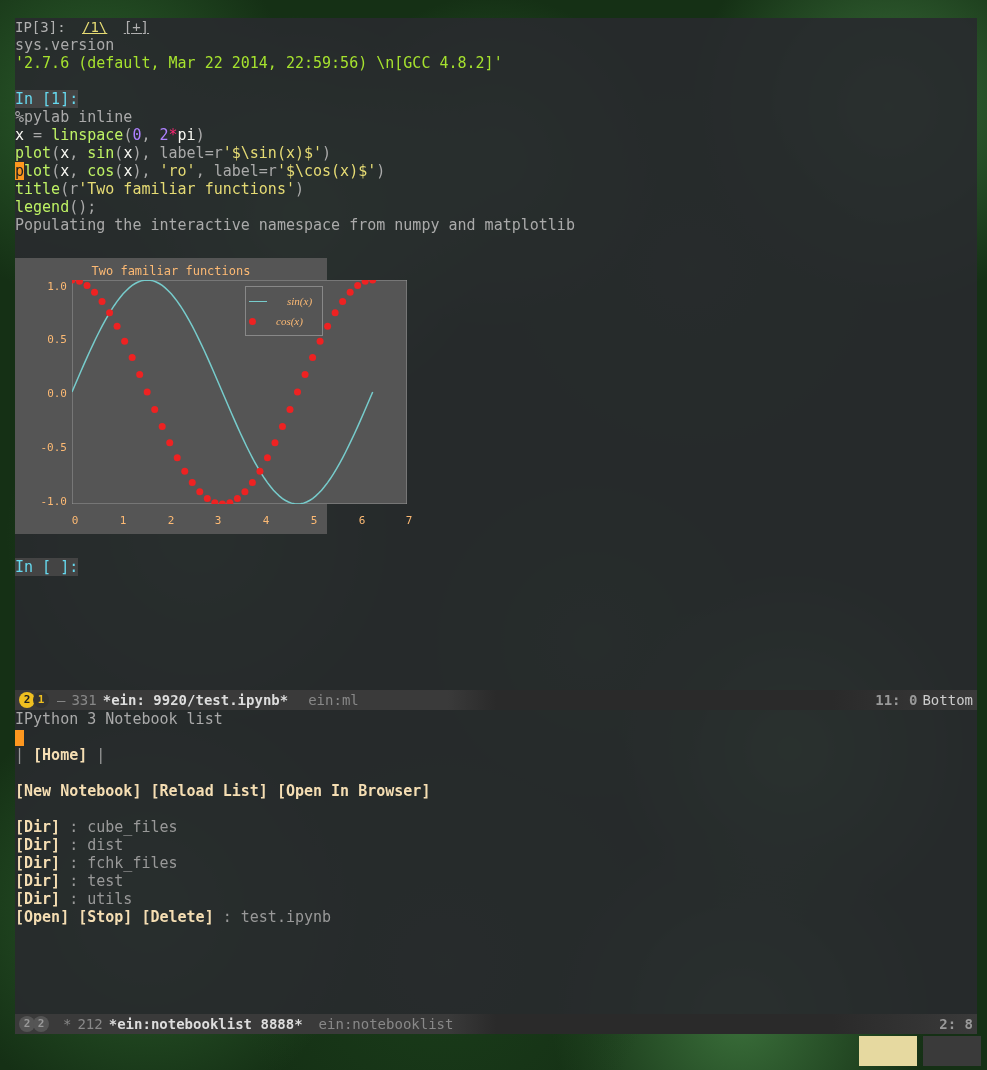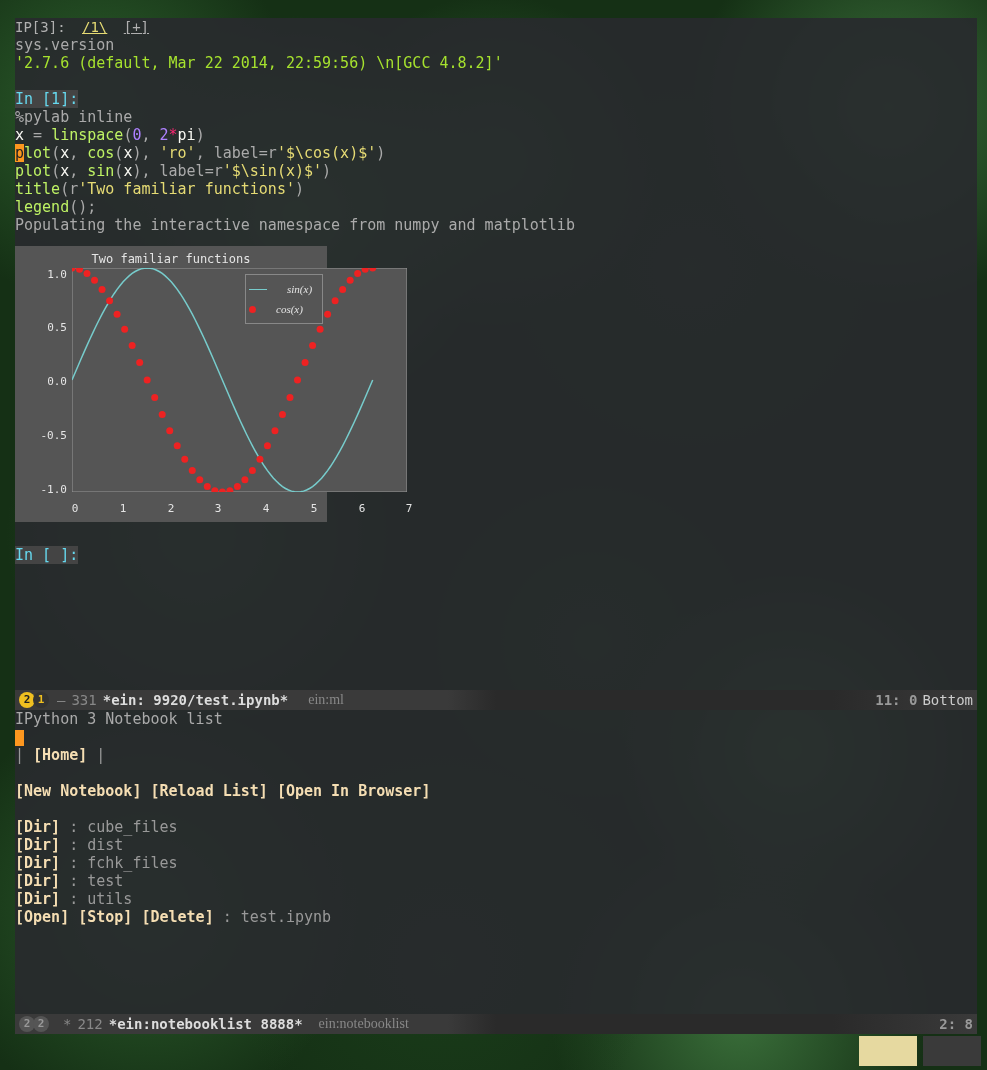--- a/index.html
+++ b/index.html
@@ -69,26 +69,26 @@
 .tab-plus { text-decoration: underline; }
 .cell-in-marker { color: #66d9ef; background: #444; }
 .code-line { white-space: pre; }
 .c-var { color: #f8f8f2; }
 .c-str2 { color: #e6db74; }
 .c-num { color: #ae81ff; }
 .c-func { color: #bef264; }
 .c-op { color: #f92672; }
 .cursor-block { background: #fd971f; color: #222; }
 .chart {
-  margin: 12px 0 6px 0;
+  margin: 24px 0 6px 0;
   background: #555;
   width: 312px;
   height: 276px;
   position: relative;
-  color: #e5e5e5;
+  color: #fdba74;
   font-size: 12px;
 }
 .chart-title {
   position: absolute;
   top: 4px;
   width: 100%;
   text-align: center;
 }
 .plot-area {
   position: absolute;
@@ -118,21 +118,21 @@
   justify-content: center;
   width: 16px; height: 16px;
   border-radius: 50%;
   font-size: 11px;
   font-weight: bold;
 }
 .badge-yellow { background: #f0c020; color: #222; }
 .badge-dark { background: #333; color: #f0c020; }
 .badge-grey { background: #555; color: #999; }
 .ml-file { color: #ddd; font-weight: bold; }
-.ml-mode { color: #888; font-family: Liberation Serif, serif; }
+.ml-mode { color: #888; }
 .ml-pos { margin-left: auto; color: #999; font-weight: bold; }
 .nb-list { padding: 0; }
 .nb-link { color: #f5deb3; }
 .nb-btn { color: #f5deb3; font-weight: bold; }
 .nb-plain { color: #999; }
 .nb-cursor { display:inline-block; width:9px; height:16px; background:#fd971f; vertical-align: text-bottom;}
 .sep { position: relative; display:inline-block; margin: 0 4px; }
 .taskbar-icons { position: absolute; bottom: 4px; right: 6px; display: flex; gap: 6px; }
 .taskbar-icons div { width: 58px; height: 30px; background: #3a3a3a; }
 .taskbar-icons div:first-child { background: #e6d9a0; }
@@ -153,22 +153,22 @@
     <div class="code-line">sys.version</div>
     <div class="code-line" style="color:#a6e22e">'2.7.6 (default, Mar 22 2014, 22:59:56) \n[GCC 4.8.2]'</div>
   </div>
 
   <div style="height:18px"></div>
 
   <div>
     <span class="cell-in-marker">In [1]:</span>
     <div class="code-line">%pylab inline</div>
     <div class="code-line"><span class="c-var">x</span><span> = </span><span class="c-func">linspace</span><span>(</span><span class="c-num">0</span><span>, </span><span class="c-num">2</span><span class="c-op">*</span><span class="c-var">pi</span><span>)</span></div>
+    <div class="code-line"><span class="c-func">plot</span><span>(</span><span class="c-var">x</span><span>, </span><span class="c-func">sin</span><span>(</span><span class="c-var">x</span><span>)</span><span>, </span><span>label</span><span>=r</span><span class="c-str2">'$\sin(x)$'</span><span>)</span></div>
     <div class="code-line"><span class="cursor-block">p</span><span class="c-func">lot</span><span>(</span><span class="c-var">x</span><span>, </span><span class="c-func">cos</span><span>(</span><span class="c-var">x</span><span>)</span><span>, </span><span class="c-str2">'ro'</span><span>, </span><span>label</span><span>=r</span><span class="c-str2">'$\cos(x)$'</span><span>)</span></div>
-    <div class="code-line"><span class="c-func">plot</span><span>(</span><span class="c-var">x</span><span>, </span><span class="c-func">sin</span><span>(</span><span class="c-var">x</span><span>)</span><span>, </span><span>label</span><span>=r</span><span class="c-str2">'$\sin(x)$'</span><span>)</span></div>
     <div class="code-line"><span class="c-func">title</span><span>(</span><span>r</span><span class="c-str2">'Two familiar functions'</span><span>)</span></div>
     <div class="code-line"><span class="c-func">legend</span><span>();</span></div>
     <div class="code-line">Populating the interactive namespace from numpy and matplotlib</div>
   </div>
 
   <div class="chart">
     <div class="chart-title">Two familiar functions</div>
     <svg class="plot-area" viewBox="0 0 335 224" id="plot-svg">
         <rect x="0" y="0" width="335" height="224" fill="none" stroke="#999" stroke-width="1"></rect>
         <polyline points="0,112 3.00696,104.96744538923018 6.01392,97.96264518840113 9.02088,91.01324427296512 12.02784,84.14666888168244 15.034799999999999,77.39001837728068 18.04176,70.76995829715048 21.048720000000003,64.3126151161598 24.05568,58.04347313691176 27.06264,51.987273914374384 30.069599999999998,46.16791861181028 33.07656,40.6083736733635 36.08352,35.3305801855731 39.09048,30.35536728552364 42.097440000000006,25.70236995737281 45.104400000000005,21.389951541676965 48.11136,17.4351312633365 51.118320000000004,13.853517064176515 54.12528,10.659244005243096 57.13224,7.864918481914231 60.139199999999995,5.481568471983735 63.14616,3.518600013068067 66.15312,1.9837600810991205 69.16008,0.8831060164066571 72.16704,0.22098161805160998 75.17399999999999,7.555627234978601e-10 78.18096,0.2210332820826011 81.18792000000002,0.8832091405732854 84.19488000000001,1.9839142584156093 87.20183999999999,3.5188046350641002 90.20880000000001,5.481822731106007 93.21576,7.8652213747134 96.22272,10.659594336334123 99.22968,13.853913450956185 102.23664000000001,17.435572141439934 105.24359999999999,21.39043517115161 108.25056,25.702894429545154 111.25751999999999,30.355930530531907 114.26448,35.33117998053618 117.27144000000001,40.60900765115369 120.27839999999999,46.168584270395115 123.28535999999998,51.98796862669121 126.29232,58.04419416123574 129.29927999999998,64.31335960692397 132.30624,70.7707233161762 135.3132,77.39080090537328 138.32016,84.14746583054657 141.32711999999998,91.01405249739292 144.33408,97.9634614986852 147.34104,104.96826656375168 150.34799999999998,112.00082279794314 153.35496,119.03337578491183 156.36192,126.0381711211254 159.36888000000002,132.9875639503301 162.37584000000004,139.85412806567845 165.3828,146.610764148944 168.38976000000002,153.23080671965016 171.39672,159.6881293720307 174.40367999999998,165.9572478845002 177.41063999999997,172.01342079470362 180.41760000000002,177.83274704322162 183.42455999999996,183.39226030057364 186.43152,188.67001960525218 189.43848,193.6451959550783 192.44544,198.29815451014204 195.4524,202.61053208290747 198.45936,206.56530960966336 201.46632000000002,210.14687931730626 204.47328000000002,213.3411063203786 207.48023999999995,216.1353844052648 210.48719999999997,218.5186857813897 213.49416,220.4816046030732 216.50112,222.01639409027982 219.50808,223.11699710176308 222.51503999999997,223.7790700399467 225.52199999999996,223.99999999319982 228.52896,223.7789150478538 231.53592,223.1166877292631 234.54288000000003,222.01593155833038 237.54984000000002,220.48099073708516 240.55679999999998,218.517923004023 243.56376,216.1344757268673 246.57071999999997,213.34005532710552 249.57768000000002,210.14569015696725 252.58464,206.563986975353 255.5916,202.60908119448357 258.59855999999996,198.29658109362515 261.60551999999996,193.64350622005352 264.61248,188.6682202203629 267.61944,183.39035836720322 270.6264,177.83075006746714 273.63336,172.01133665775305 276.64032,165.9550848115283 279.64728,159.68589589973814 282.65423999999996,153.22851166257297 285.66119999999995,146.60841656466636 288.66816,139.85173721908615 291.67512,132.98513927704658 294.68208,126.03572219027319 297.68904,119.03091226134727 300.69599999999997,111.99835440411374" fill="none" stroke="#7cc" stroke-width="1.5"></polyline>

